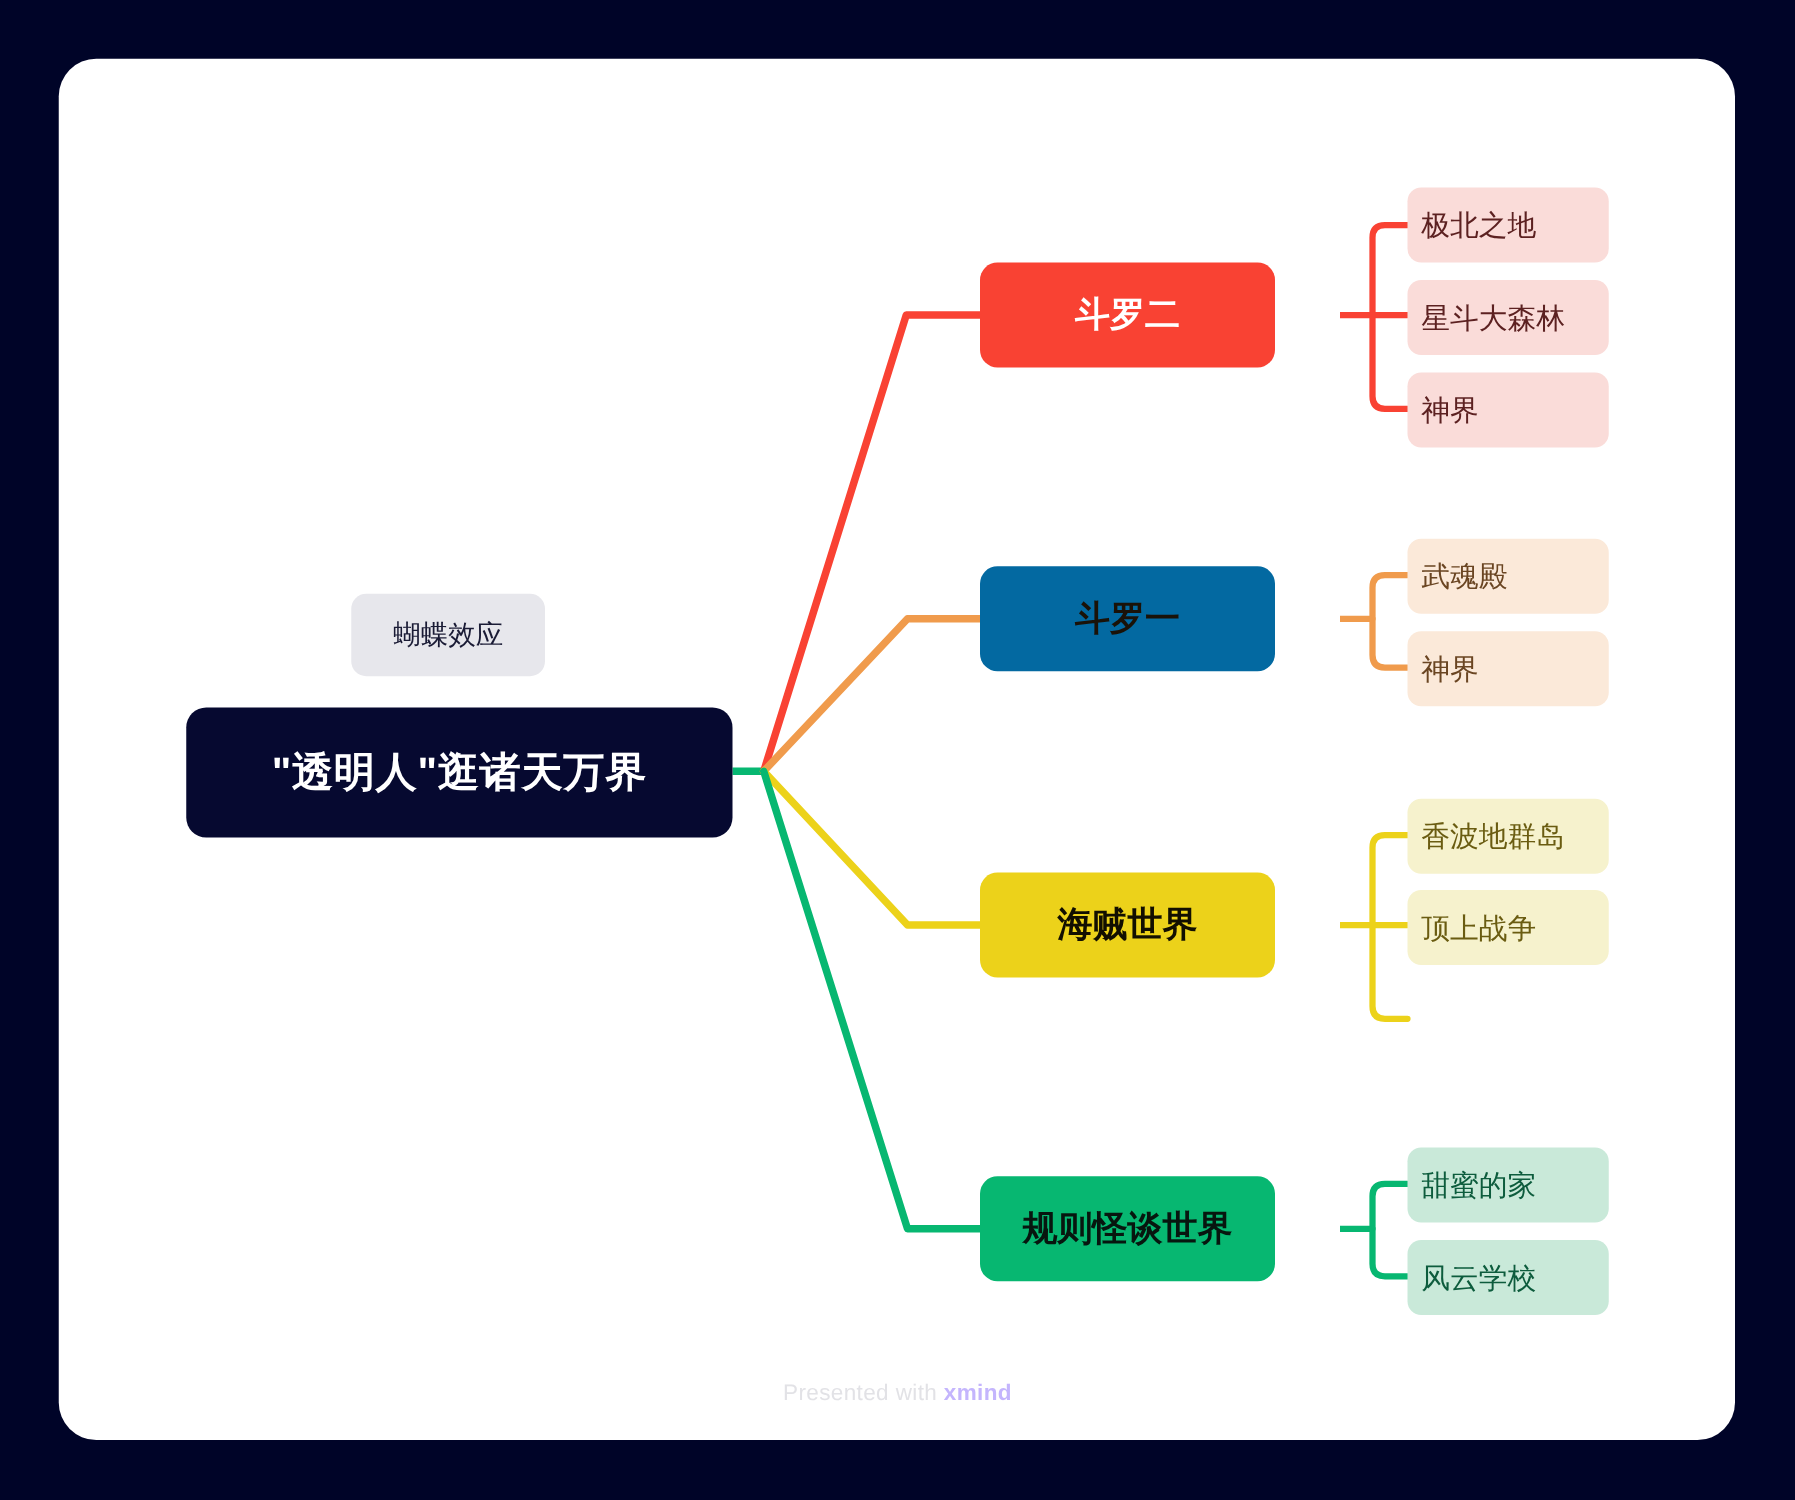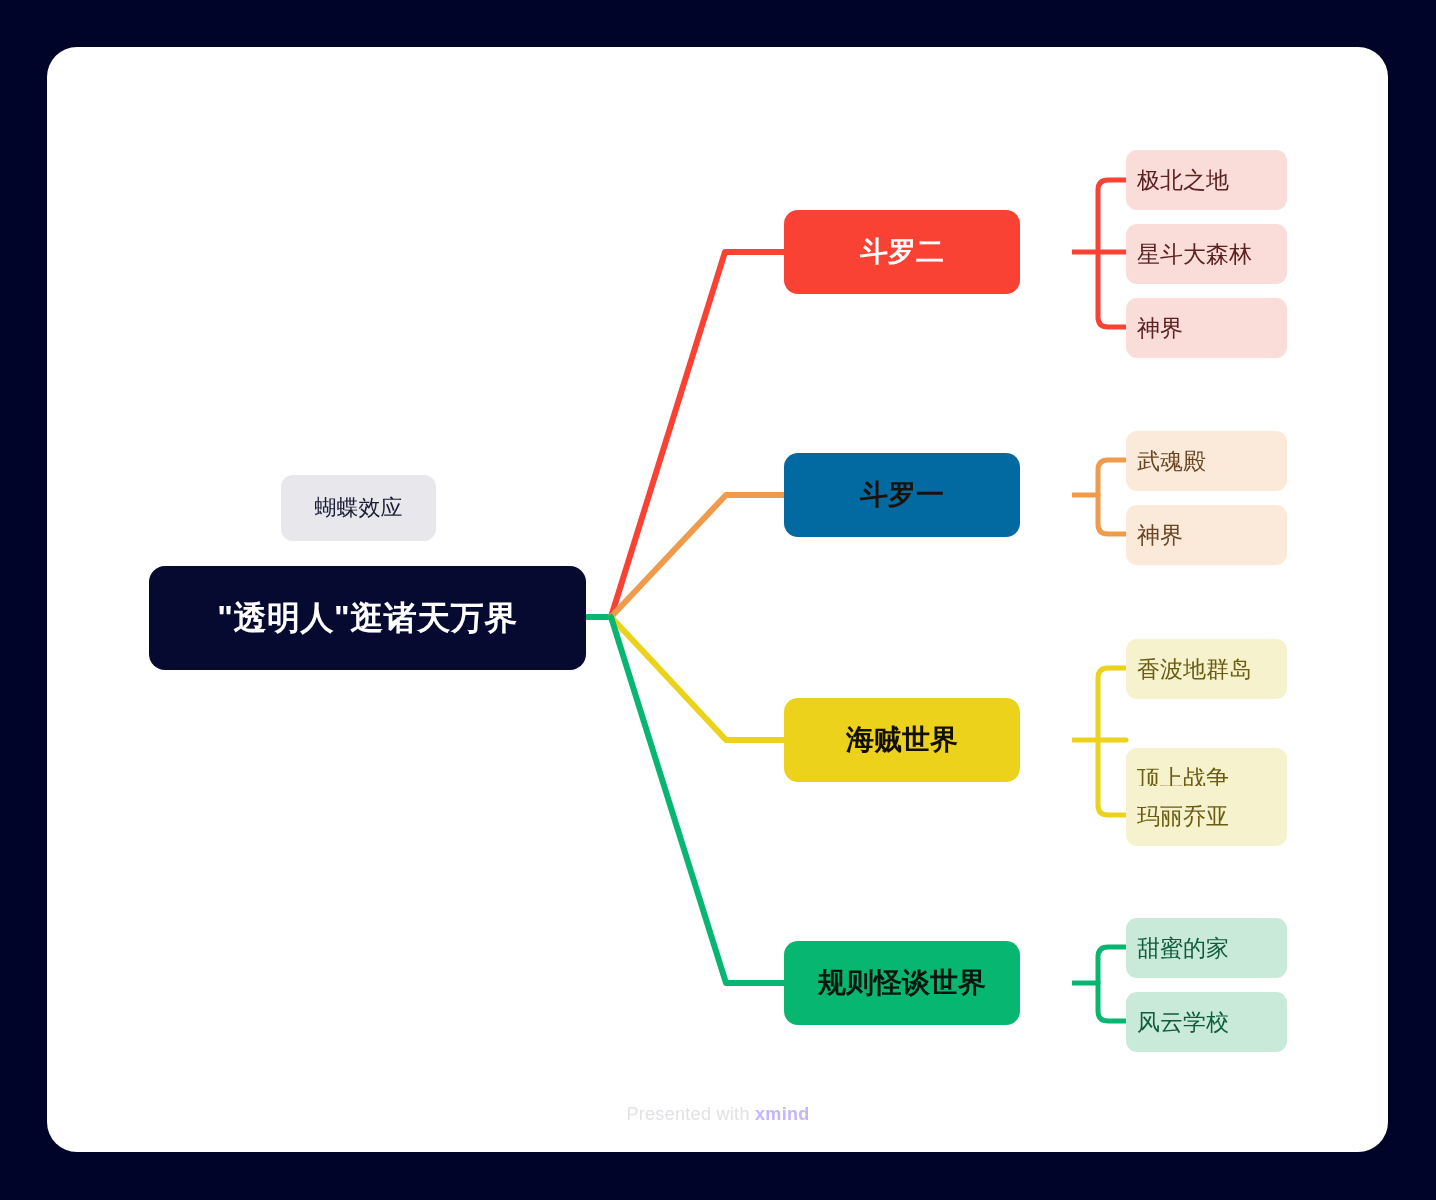--- a/index.html
+++ b/index.html
@@ -207,25 +207,22 @@
   <div class="node node-leaf l-orange" style="top:505px">
     <span class="label">神界</span>
   </div>
 
   <div class="node node-branch b-yellow" style="top:698px">
     <span class="label">海贼世界</span>
   </div>
   <div class="node node-leaf l-yellow" style="top:639px">
     <span class="label">香波地群岛</span>
   </div>
-  <div class="node node-leaf l-yellow" style="top:748px">
+  <div class="node node-leaf l-yellow" style="top:712px">
     <span class="label">顶上战争</span>
-  </div>
-  <div class="node node-leaf l-yellow" style="top:786px">
-    <span class="label">玛丽乔亚</span>
   </div>
 
   <div class="node node-branch b-green" style="top:941px">
     <span class="label">规则怪谈世界</span>
   </div>
   <div class="node node-leaf l-green" style="top:918px">
     <span class="label">甜蜜的家</span>
   </div>
   <div class="node node-leaf l-green" style="top:992px">
     <span class="label">风云学校</span>

